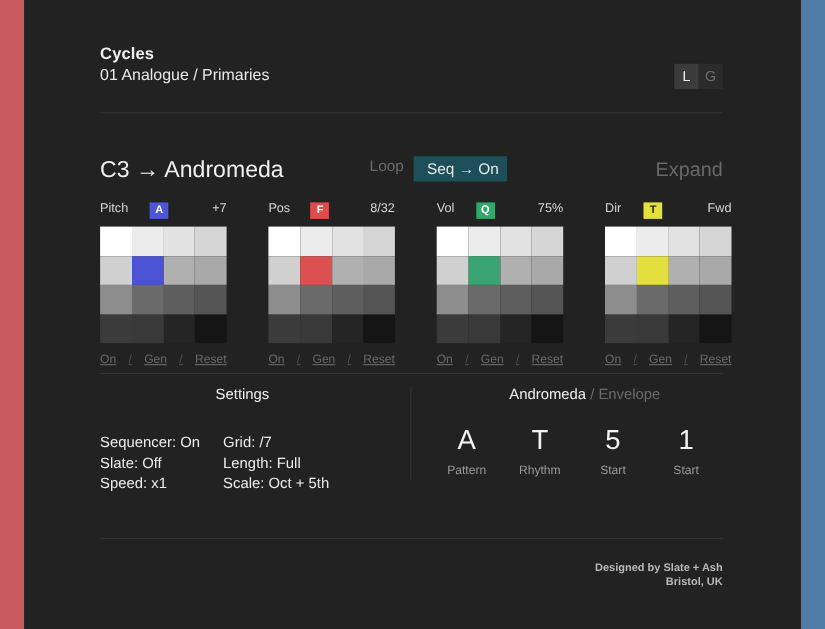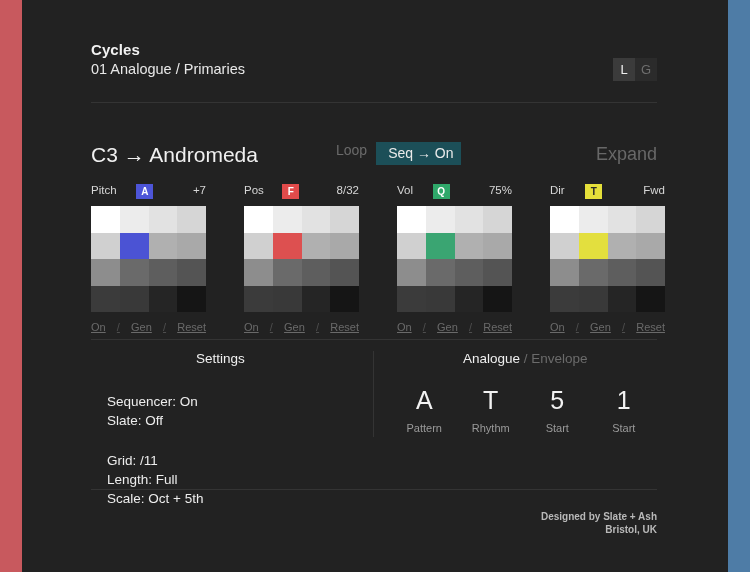--- a/index.html
+++ b/index.html
@@ -198,24 +198,23 @@
     color: #f0f0f0;
     position: absolute;
     top: 0;
   }
   .sec-title.settings { left: 105px; }
   .sec-title.sequence { left: 372px; }
   .sec-title .dim { color: #6b6b6b; font-weight: normal; }
 
   .settings-body {
     position: absolute;
-    top: 41px; left: 16px;
+    top: 41px; left: 0;
     display: flex;
     gap: 21px;
-    flex-direction: column;
   }
   .settings-col {
     font-size: 13.5px;
     color: #ededed;
     line-height: 19px;
   }
   .settings-col div { white-space: nowrap; }
 
   .seq-body {
     position: absolute;
@@ -419,30 +418,31 @@
       </div>
 
       <div class="rule rule-mid"></div>
 
       <div class="lower">
         <div class="vdivider"></div>
 
         <div class="sec-title settings">Settings</div>
 
         <div class="sec-title sequence">
-          <span>Analogue</span><span class="dim"> / Envelope</span>
+          <span>Andromeda</span><span class="dim"> / Envelope</span>
         </div>
 
         <div class="settings-body">
           <div class="settings-col">
             <div>Sequencer: On</div>
             <div>Slate: Off</div>
+            <div>Speed: x1</div>
           </div>
           <div class="settings-col">
-            <div>Grid: /11</div>
+            <div>Grid: /7</div>
             <div>Length: Full</div>
             <div>Scale: Oct + 5th</div>
           </div>
         </div>
 
         <div class="seq-body">
           <div class="seq-item">
             <div class="seq-big">A</div>
             <div class="seq-cap">Pattern</div>
           </div>

